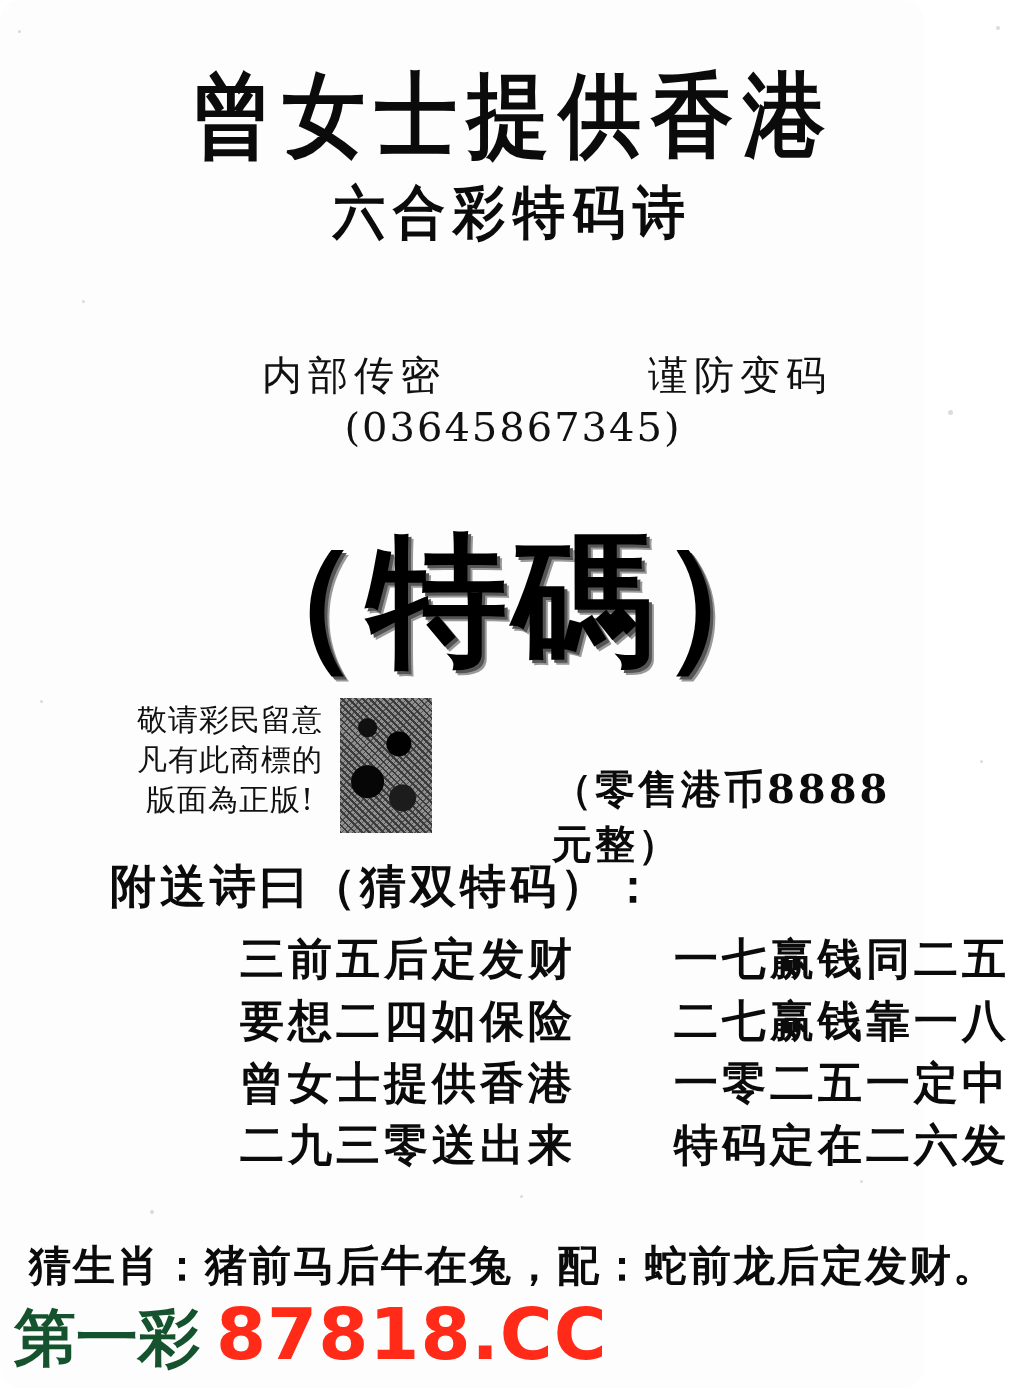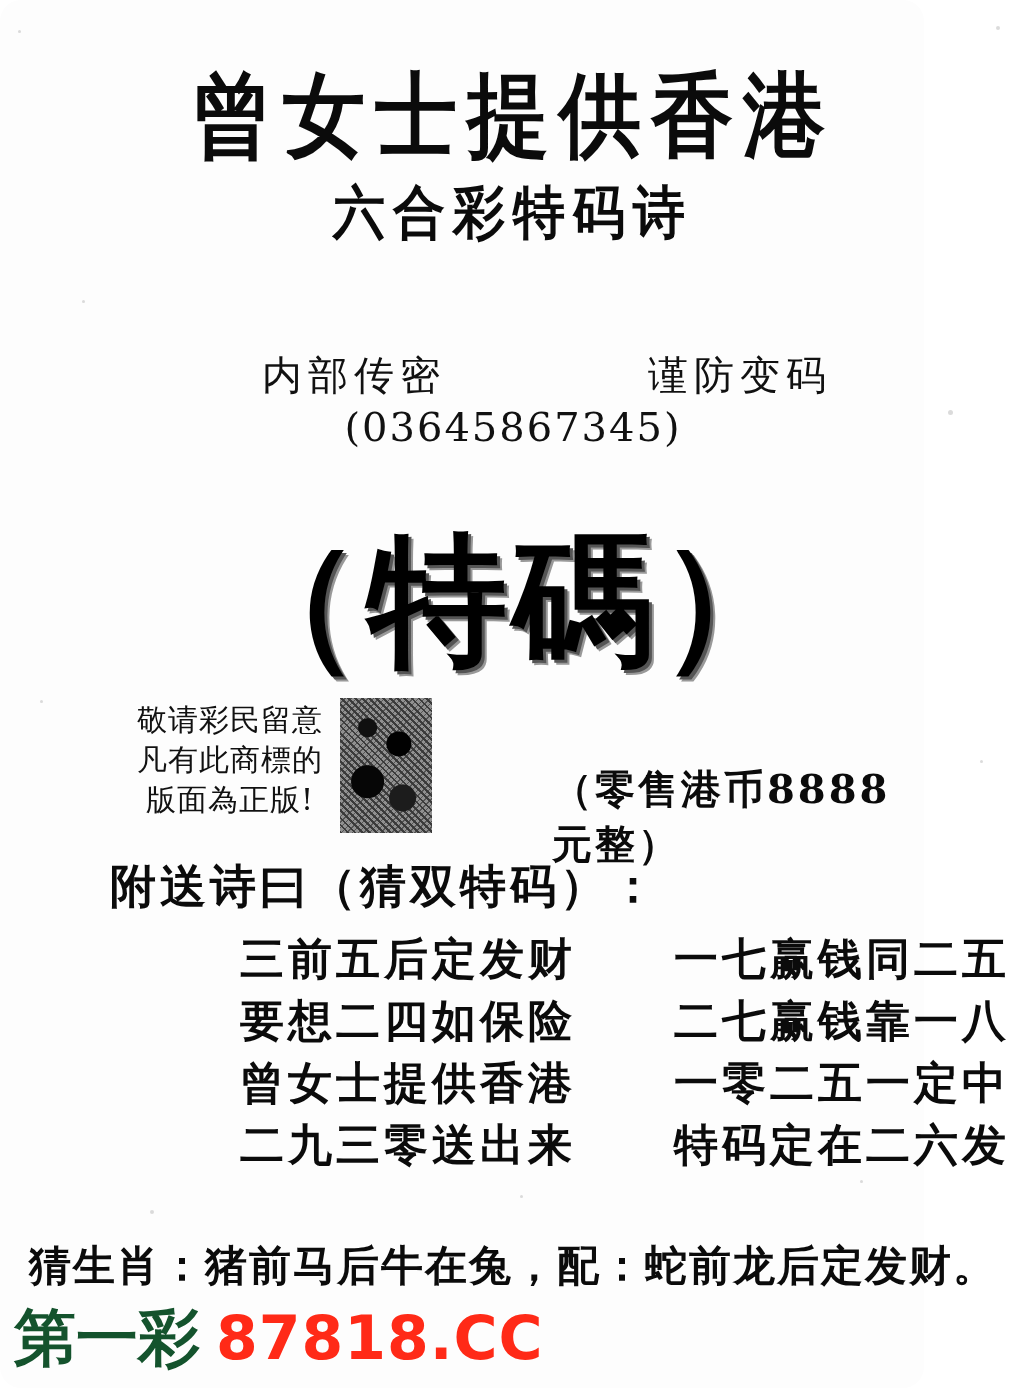--- a/index.html
+++ b/index.html
@@ -224,21 +224,21 @@
   .footer-brand {
     font-family: "DejaVu Sans", sans-serif;
     font-weight: bold;
     font-size: 62px;
     color: #14532d;
     letter-spacing: 0px;
   }
   .footer-url {
     font-family: "DejaVu Sans", sans-serif;
     font-weight: bold;
-    font-size: 60px;
+    font-size: 72px;
     color: #ff2a17;
     letter-spacing: 1px;
     margin-left: 16px;
     line-height: .95;
   }
 </style>
 </head>
 <body>
 
 <div class="page">

